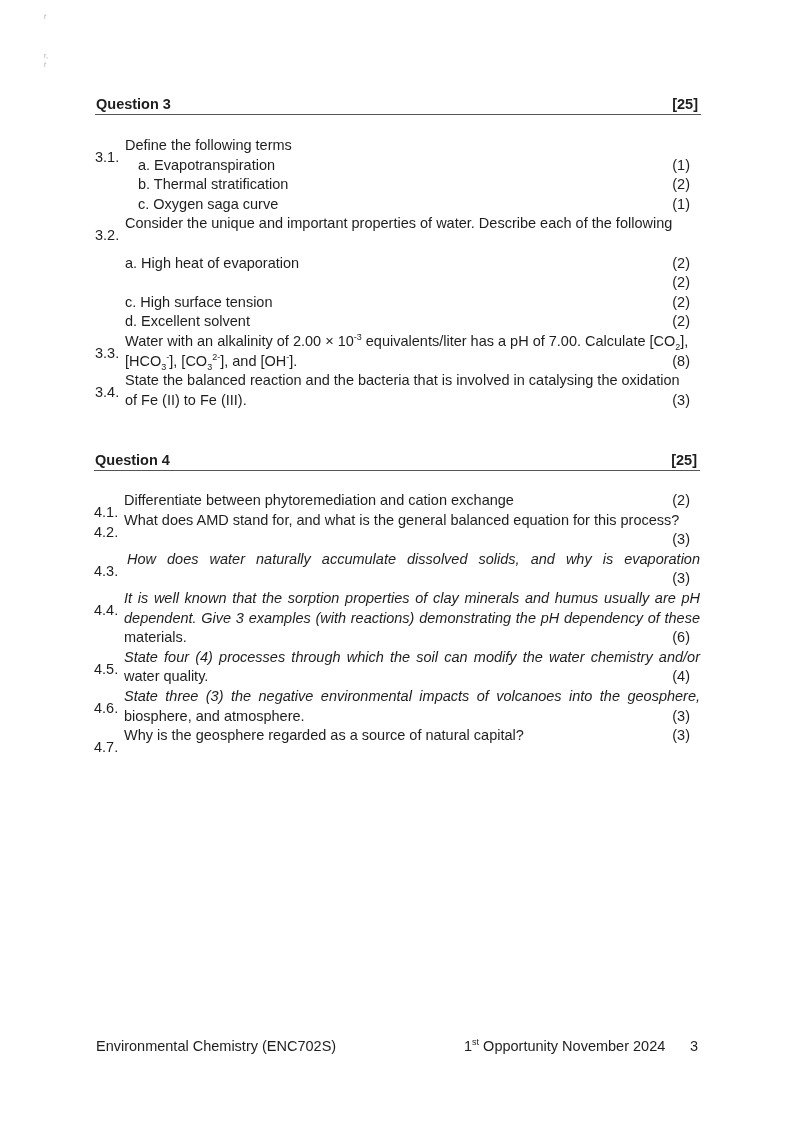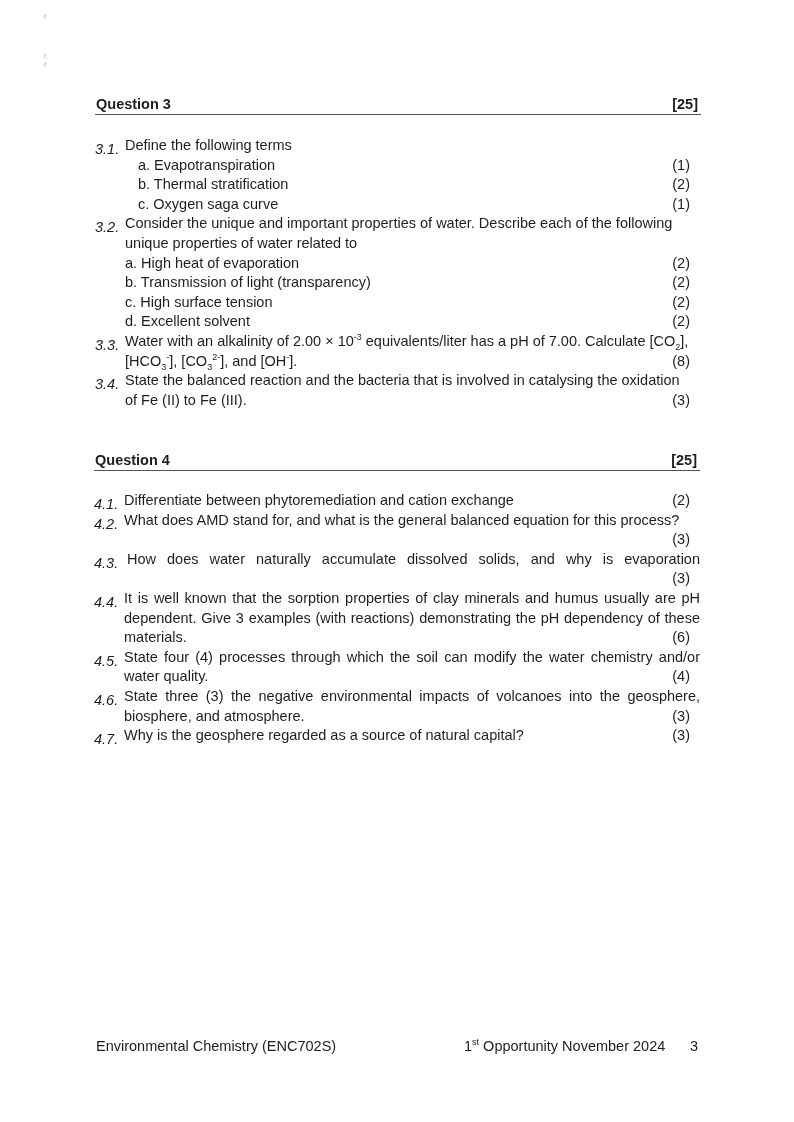--- a/index.html
+++ b/index.html
@@ -6,26 +6,26 @@
   body { width:794px; height:1122px; position:relative; overflow:hidden;
          font-family:"Liberation Sans", sans-serif; color:#1e1e1e; }
   .page { position:absolute; left:0; top:0; width:713px; height:1122px; }
   .specks { position:absolute; left:44px; top:12px; color:#aaa; font-size:7px; line-height:9px; }
   .specks span { display:block; }
   .qhead { position:absolute; left:95px; width:606px; height:20px;
            border-bottom:1.4px solid #555; font-weight:bold; font-size:14.5px; }
   .qhead .t { position:absolute; left:1px; top:2px; }
   .qhead .m { position:absolute; right:3px; top:2px; }
   .row { position:absolute; left:95px; width:595px; font-size:14.5px; line-height:19.6px; }
-  .row .num { position:absolute; left:0; top:4px;font-style:italic; }
+  .row .num { position:absolute; left:0; top:12px; }
   .row .txt { position:absolute; left:30px; right:0; top:0; }
   .row .marks { position:absolute; right:0; }
   .sub { position:absolute; left:138px; width:552px; font-size:14.5px; line-height:19.6px; }
   .sub .marks { position:absolute; right:0; top:0; }
-  .just { text-align:justify; text-align-last:justify; }
+  .just { text-align:justify; text-align-last:justify;font-style:italic; }
   .end { position:absolute; left:0; width:794px; top:939px; text-align:center; font-size:14px; }
   .foot { position:absolute; top:1038px; font-size:14.5px; }
   sup, sub { font-size:9px; line-height:0; }
 </style>
 </head>
 <body>
 
 <div class="page">
 
   <div class="specks">
@@ -53,29 +53,25 @@
   </div>
   <div class="sub" style="top:194.8px">
     <span>c. Oxygen saga curve</span>
     <span class="marks">(1)</span>
   </div>
 
   <div class="row" style="top:214.4px">
     <span class="num">3.2.</span>
     <span class="txt">Consider the unique and important properties of water. Describe each of the following</span>
   </div>
-  <div class="sub" style="top:234px; left:125px">
-    <span>unique properties of water related to</span>
-  </div>
   <div class="sub" style="top:253.6px; left:125px; width:565px">
     <span>a. High heat of evaporation</span>
     <span class="marks">(2)</span>
   </div>
   <div class="sub" style="top:273.2px; left:125px; width:565px">
-    <span>b. Transmission of light (transparency)</span>
     <span class="marks">(2)</span>
   </div>
   <div class="sub" style="top:292.8px; left:125px; width:565px">
     <span>c. High surface tension</span>
     <span class="marks">(2)</span>
   </div>
   <div class="sub" style="top:312.4px; left:125px; width:565px">
     <span>d. Excellent solvent</span>
     <span class="marks">(2)</span>
   </div>

